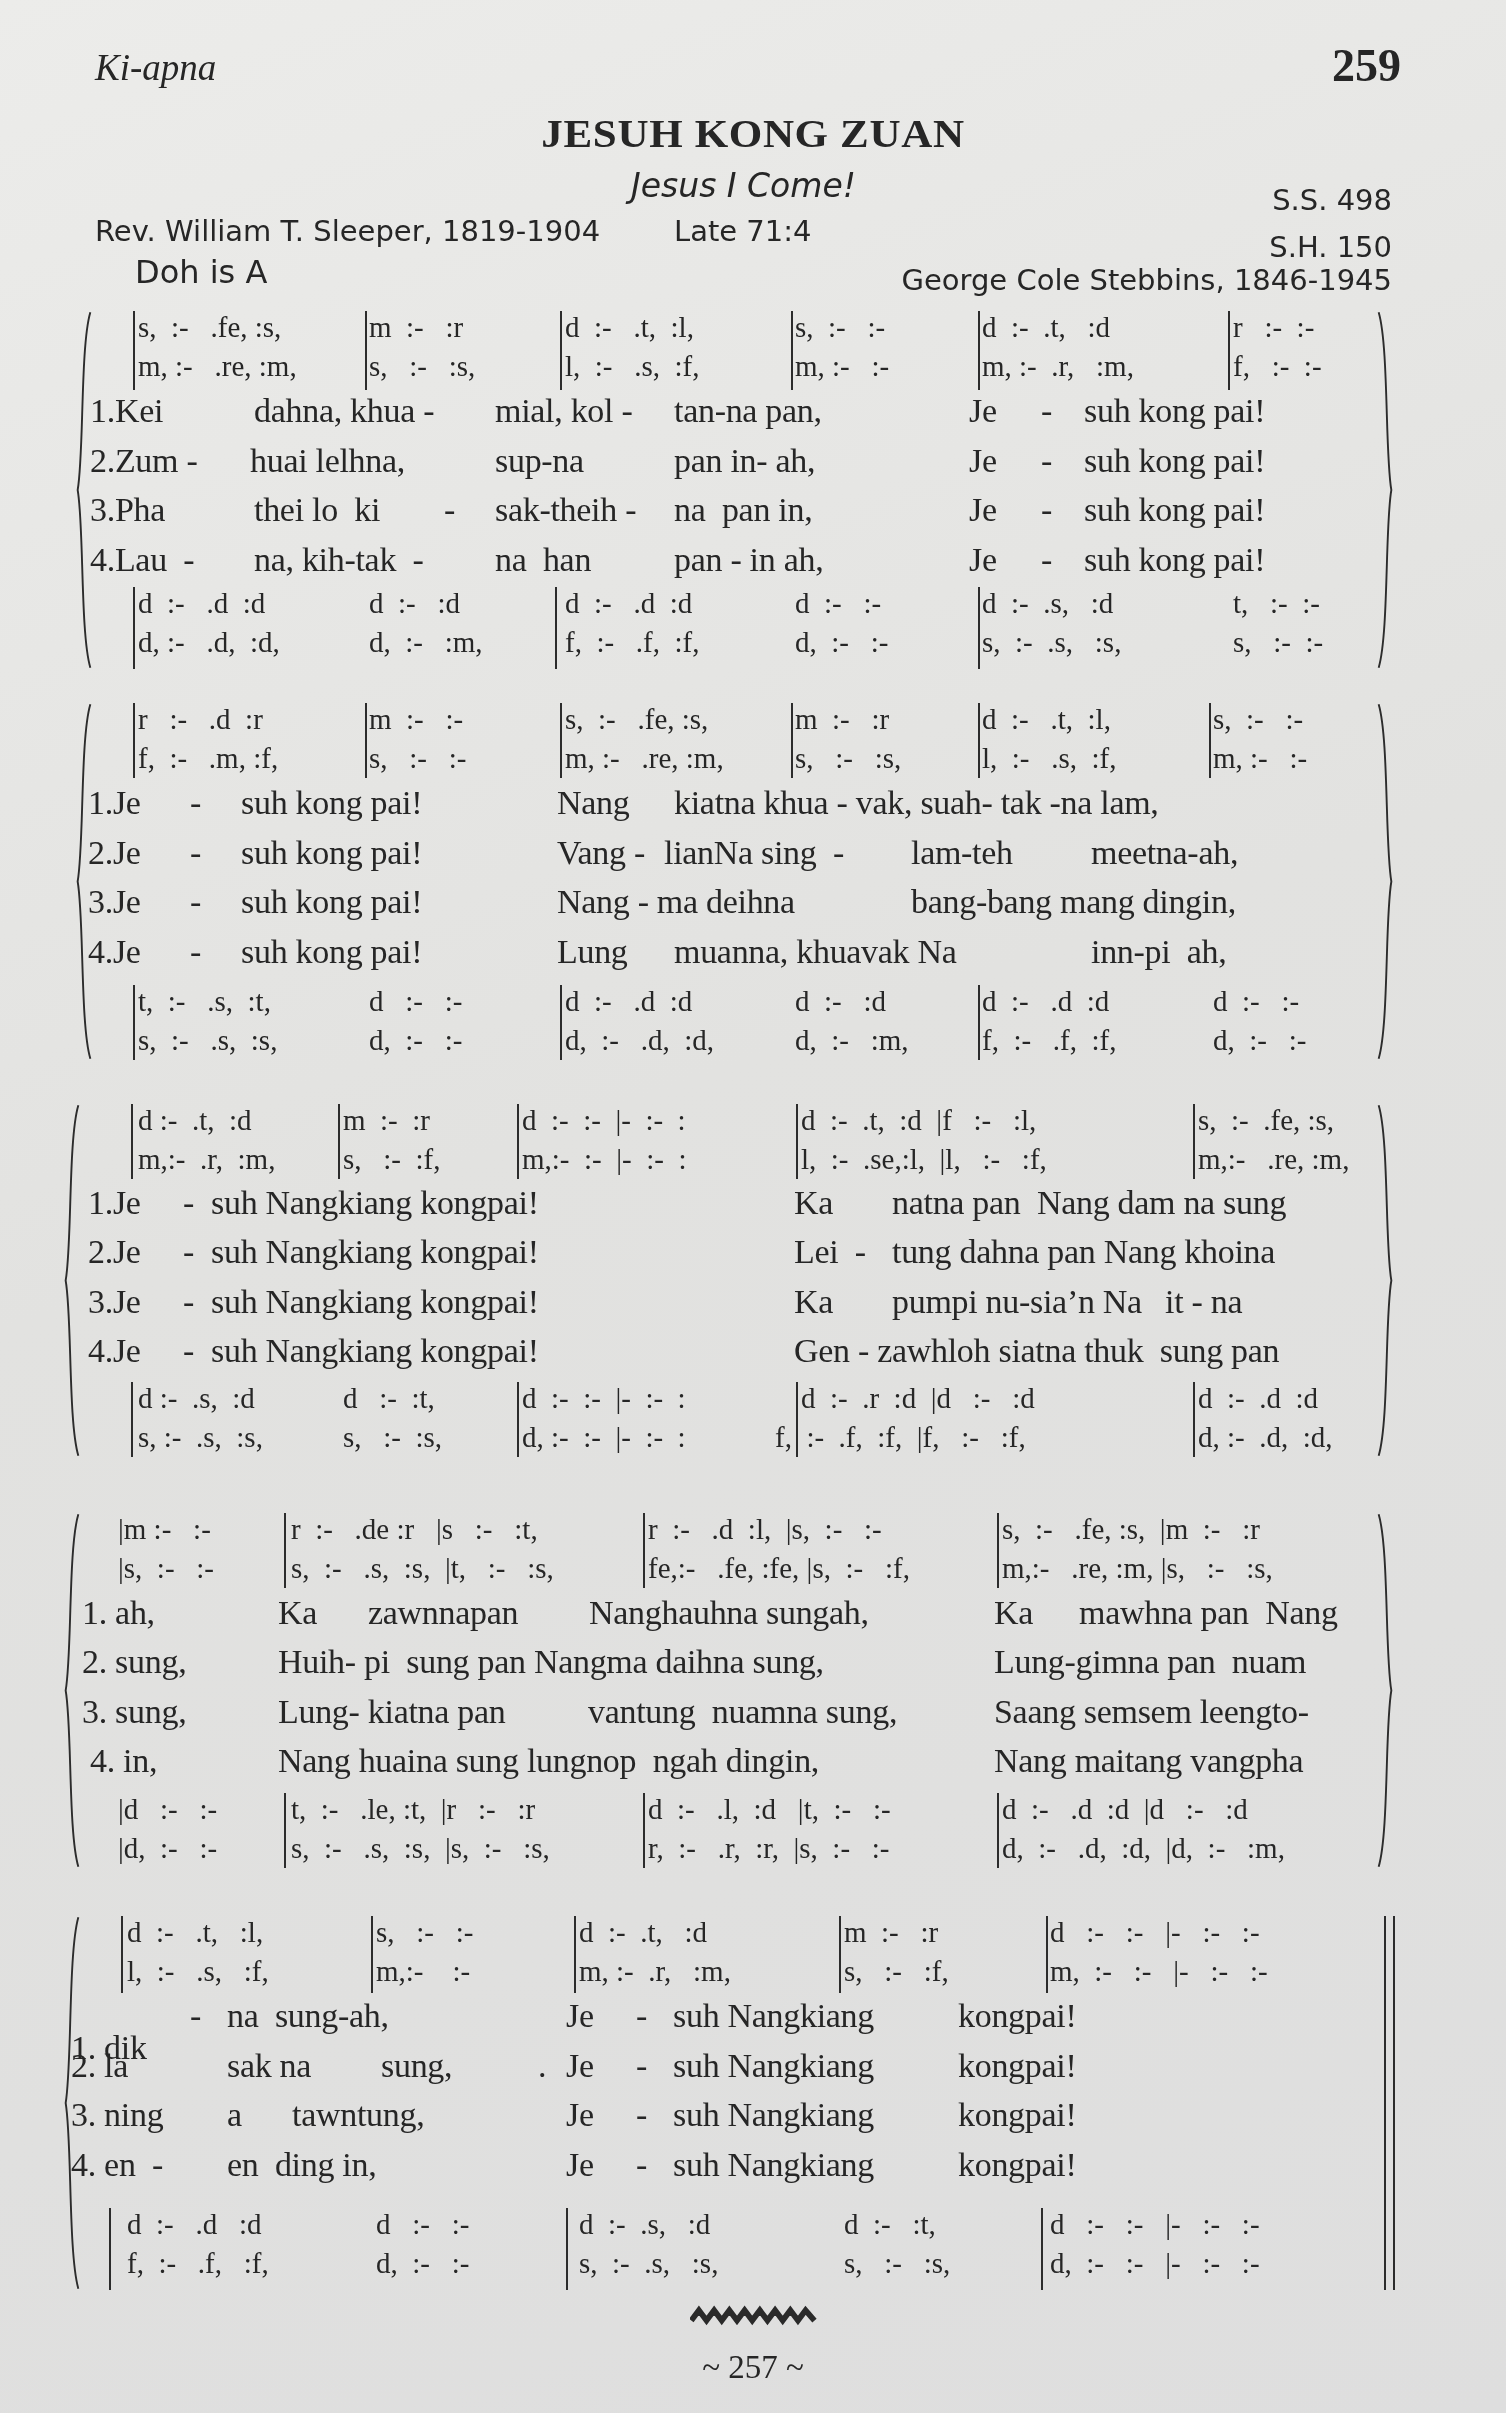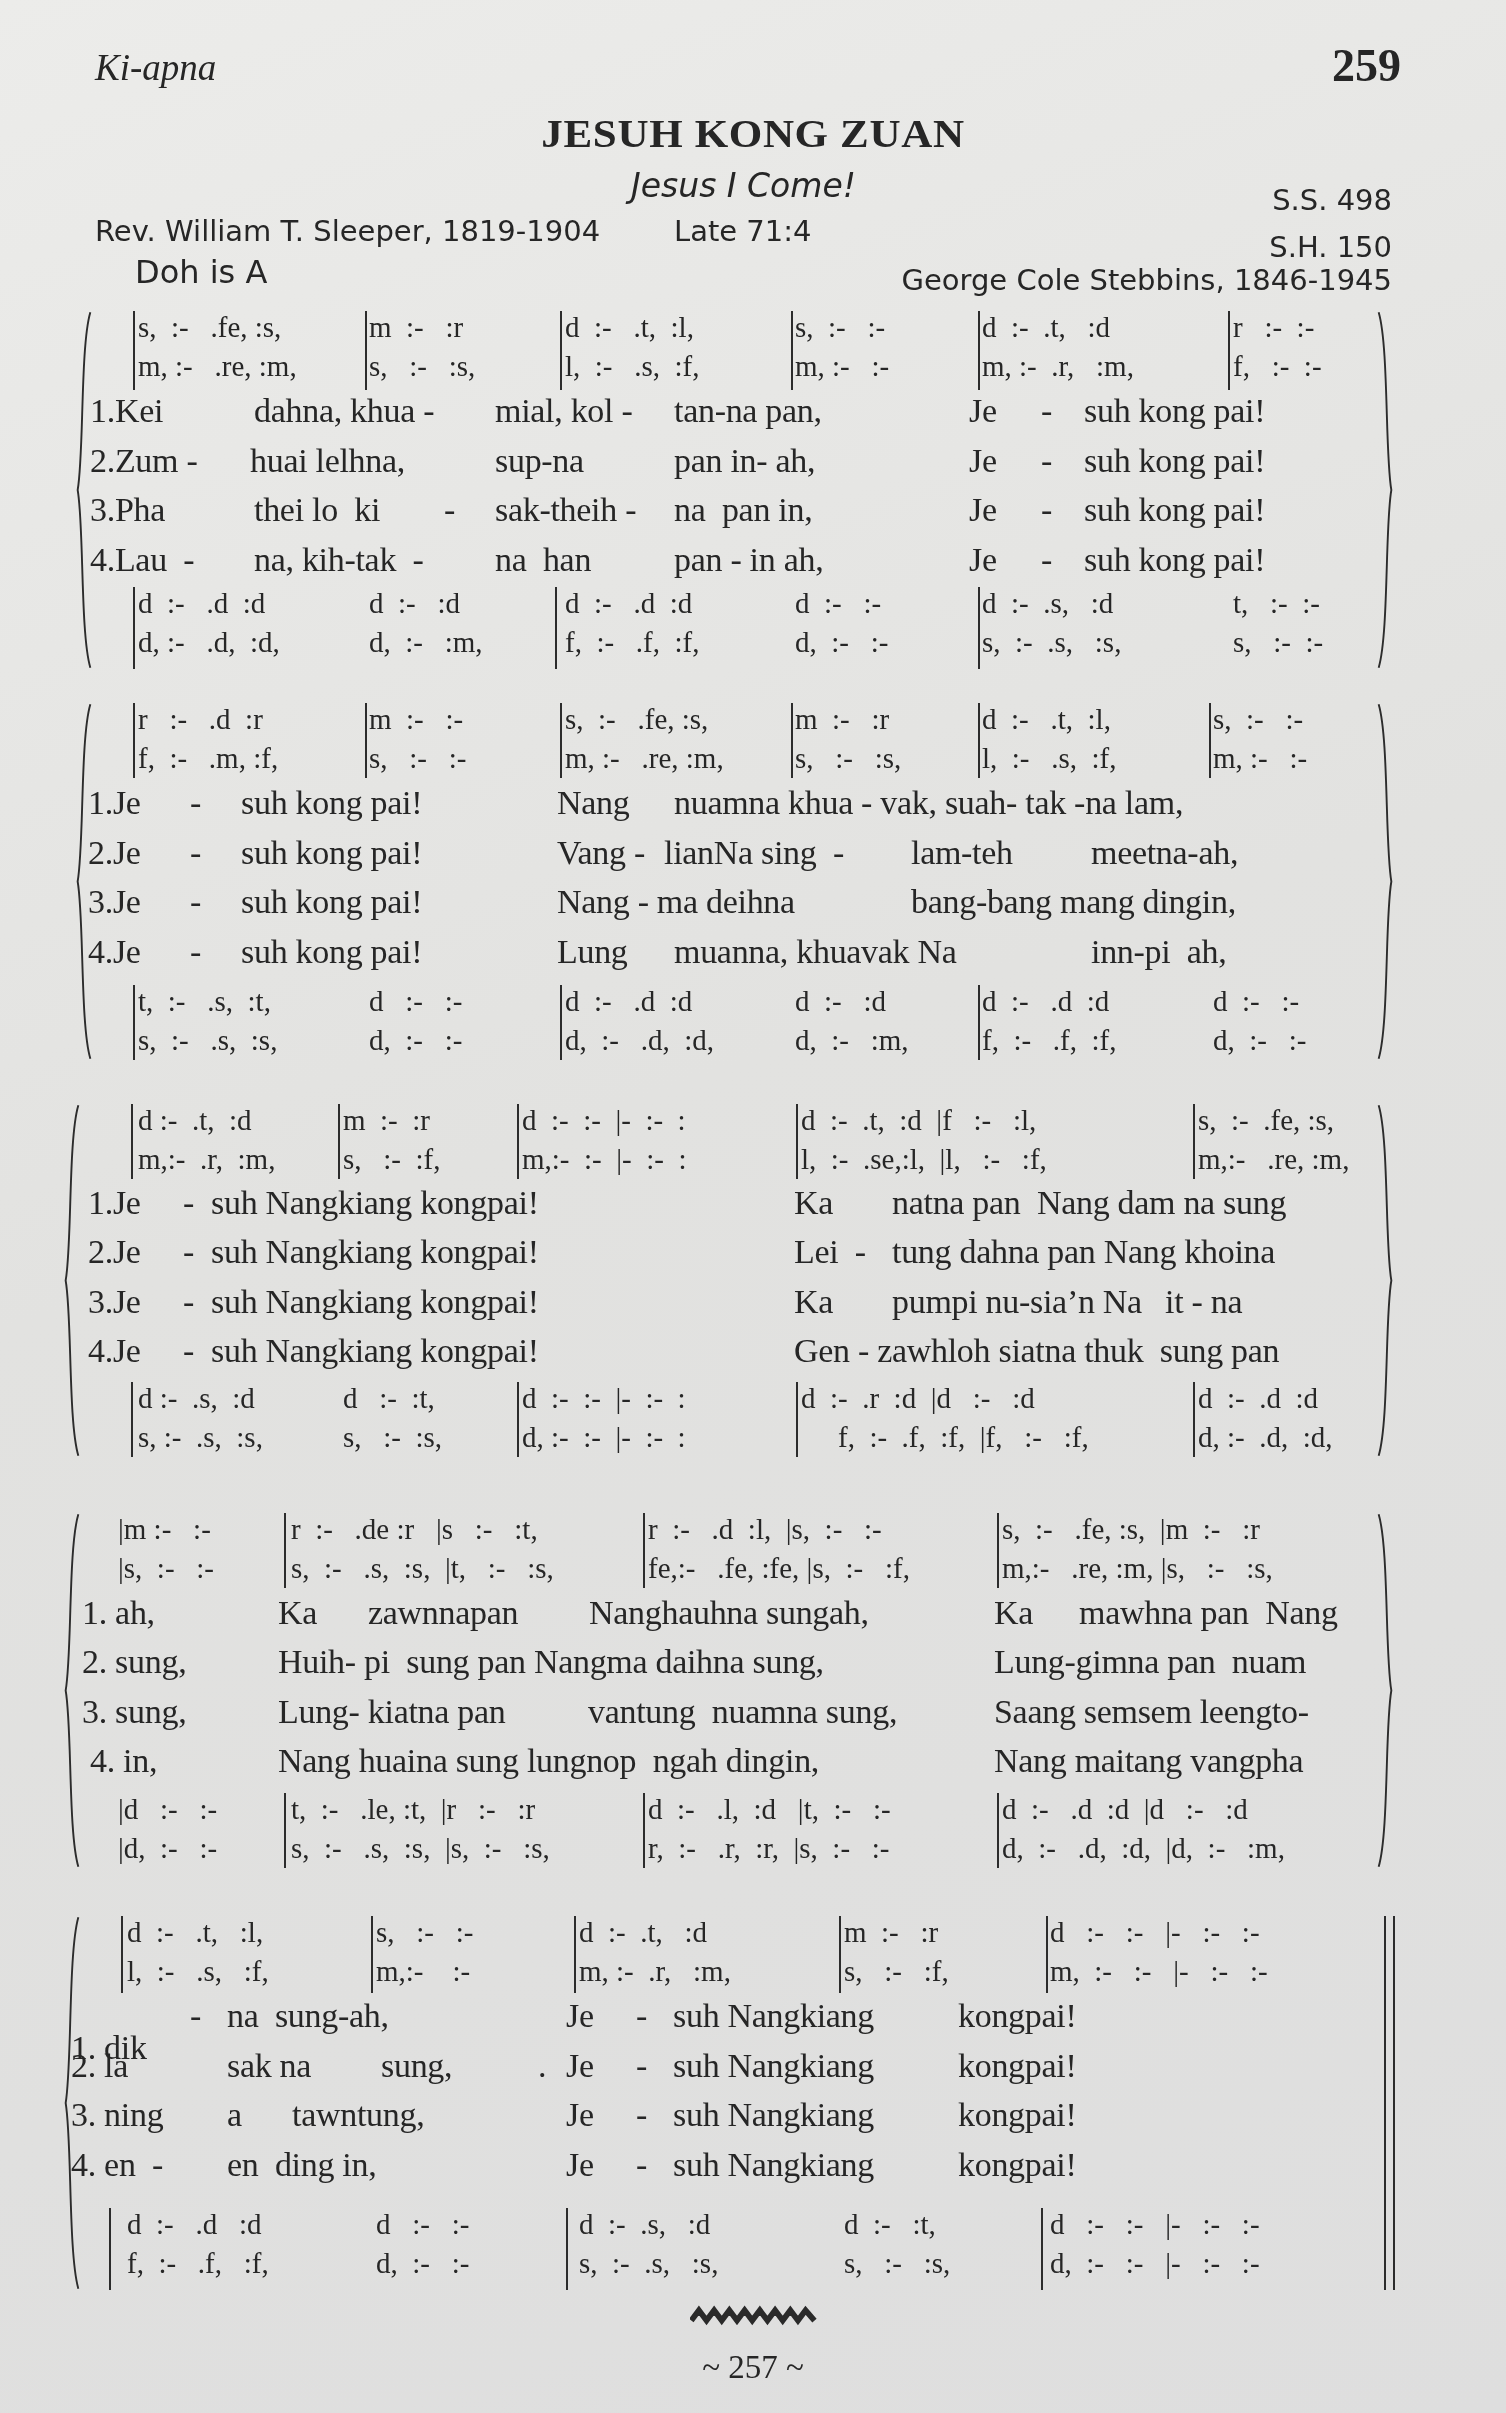--- a/index.html
+++ b/index.html
@@ -151,21 +151,21 @@
       <div class="bar" style="left: 791px; top: 703px; height: 75px;"></div>
       <div class="bar" style="left: 978px; top: 703px; height: 75px;"></div>
       <div class="bar" style="left: 1209px; top: 703px; height: 75px;"></div>
       <div class="bar" style="left: 133px; top: 985px; height: 75px;"></div>
       <div class="bar" style="left: 560px; top: 985px; height: 75px;"></div>
       <div class="bar" style="left: 978px; top: 985px; height: 75px;"></div>
       <div class="lyric" style="left: 88px; top: 784px;">1.Je</div>
       <div class="lyric" style="left: 190px; top: 784px;">-</div>
       <div class="lyric" style="left: 241px; top: 784px;">suh kong pai!</div>
       <div class="lyric" style="left: 557px; top: 784px;">Nang</div>
-      <div class="lyric" style="left: 674px; top: 784px;">nuamna khua - vak, suah- tak -na lam,</div>
+      <div class="lyric" style="left: 674px; top: 784px;">kiatna khua - vak, suah- tak -na lam,</div>
       <div class="lyric" style="left: 88px; top: 834px;">2.Je</div>
       <div class="lyric" style="left: 190px; top: 834px;">-</div>
       <div class="lyric" style="left: 241px; top: 834px;">suh kong pai!</div>
       <div class="lyric" style="left: 557px; top: 834px;">Vang -</div>
       <div class="lyric" style="left: 664px; top: 834px;">lianNa sing  -</div>
       <div class="lyric" style="left: 911px; top: 834px;">lam-teh</div>
       <div class="lyric" style="left: 1091px; top: 834px;">meetna-ah,</div>
       <div class="lyric" style="left: 88px; top: 883px;">3.Je</div>
       <div class="lyric" style="left: 190px; top: 883px;">-</div>
       <div class="lyric" style="left: 241px; top: 883px;">suh kong pai!</div>
@@ -194,21 +194,21 @@
       <div class="note" style="left: 801px; top: 1143px;">l,  :-  .se,:l,  |l,   :-   :f,</div>
       <div class="note" style="left: 1198px; top: 1143px;">m,:-   .re, :m,</div>
       <div class="note" style="left: 138px; top: 1382px;">d :-  .s,  :d</div>
       <div class="note" style="left: 343px; top: 1382px;">d   :-  :t,</div>
       <div class="note" style="left: 522px; top: 1382px;">d  :-  :-  |-  :-  :</div>
       <div class="note" style="left: 801px; top: 1382px;">d  :-  .r  :d  |d   :-   :d</div>
       <div class="note" style="left: 1198px; top: 1382px;">d  :-  .d  :d</div>
       <div class="note" style="left: 138px; top: 1421px;">s, :-  .s,  :s,</div>
       <div class="note" style="left: 343px; top: 1421px;">s,   :-  :s,</div>
       <div class="note" style="left: 522px; top: 1421px;">d, :-  :-  |-  :-  :</div>
-      <div class="note" style="left: 838px; top: 1421px;">f,  :-  .f,  :f,  |f,   :-   :f,</div>
+      <div class="note" style="left: 775px; top: 1421px;">f,  :-  .f,  :f,  |f,   :-   :f,</div>
       <div class="note" style="left: 1198px; top: 1421px;">d, :-  .d,  :d,</div>
       <div class="bar" style="left: 131px; top: 1104px; height: 75px;"></div>
       <div class="bar" style="left: 338px; top: 1104px; height: 75px;"></div>
       <div class="bar" style="left: 517px; top: 1104px; height: 75px;"></div>
       <div class="bar" style="left: 796px; top: 1104px; height: 75px;"></div>
       <div class="bar" style="left: 1193px; top: 1104px; height: 75px;"></div>
       <div class="bar" style="left: 131px; top: 1382px; height: 75px;"></div>
       <div class="bar" style="left: 517px; top: 1382px; height: 75px;"></div>
       <div class="bar" style="left: 796px; top: 1382px; height: 75px;"></div>
       <div class="bar" style="left: 1193px; top: 1382px; height: 75px;"></div>

